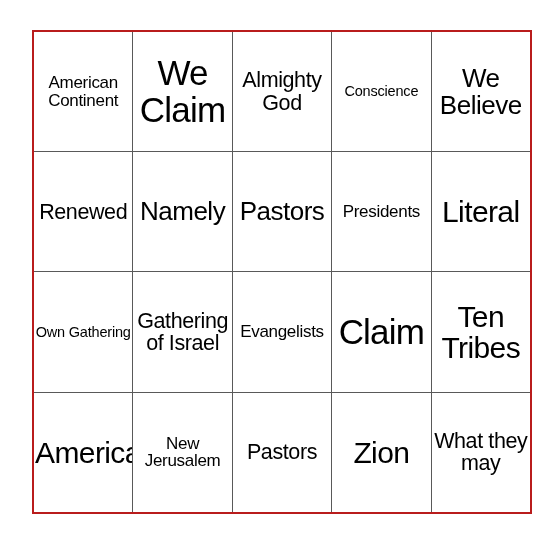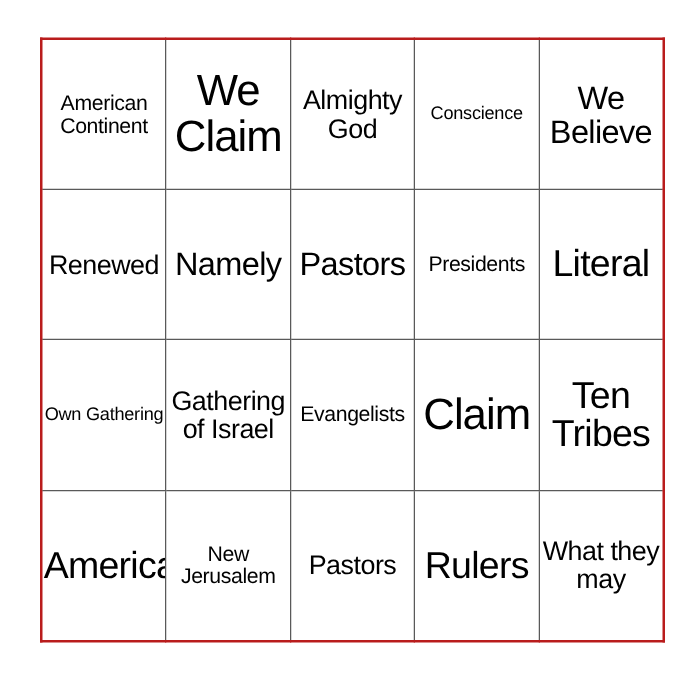--- a/index.html
+++ b/index.html
@@ -119,21 +119,21 @@
         <td>
             <span class="cell-text fs-xl">American</span>
           </td>
         <td>
             <span class="cell-text fs-sm">New Jerusalem</span>
           </td>
         <td>
             <span class="cell-text fs-md">Pastors</span>
           </td>
         <td>
-            <span class="cell-text fs-xl">Rulers</span>
+            <span class="cell-text fs-xl">Zion</span>
           </td>
         <td>
             <span class="cell-text fs-md">What they may</span>
           </td>
       </tr>
     </tbody>
   </table>
 </div>
 
 </body></html>

